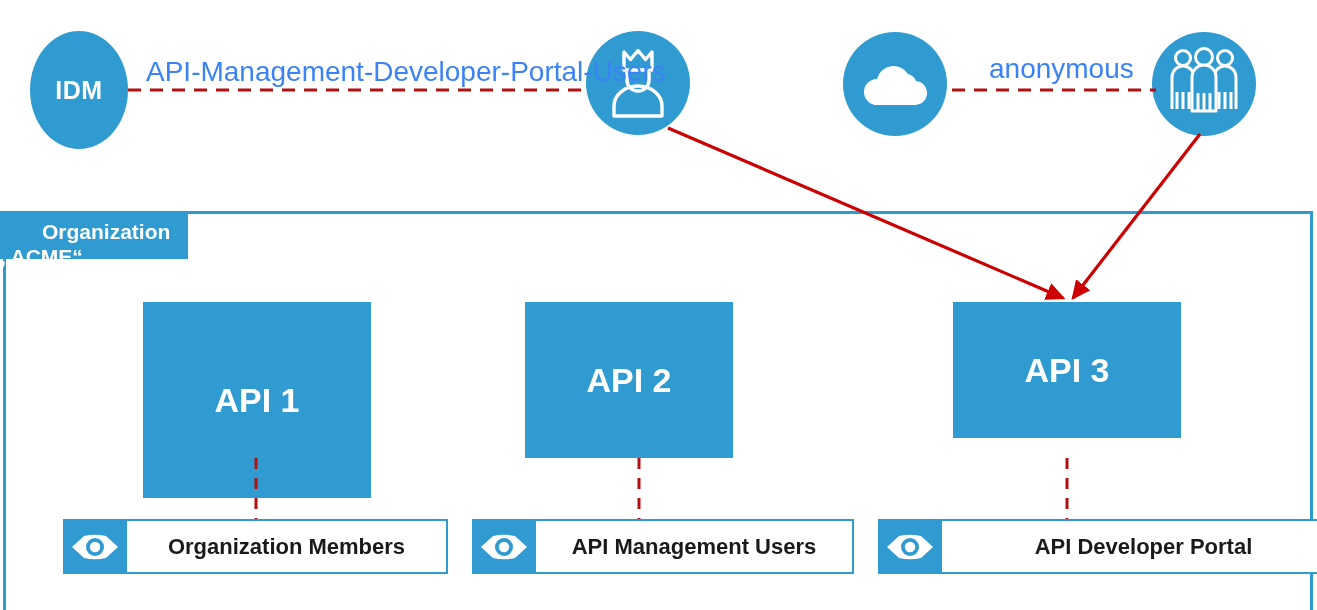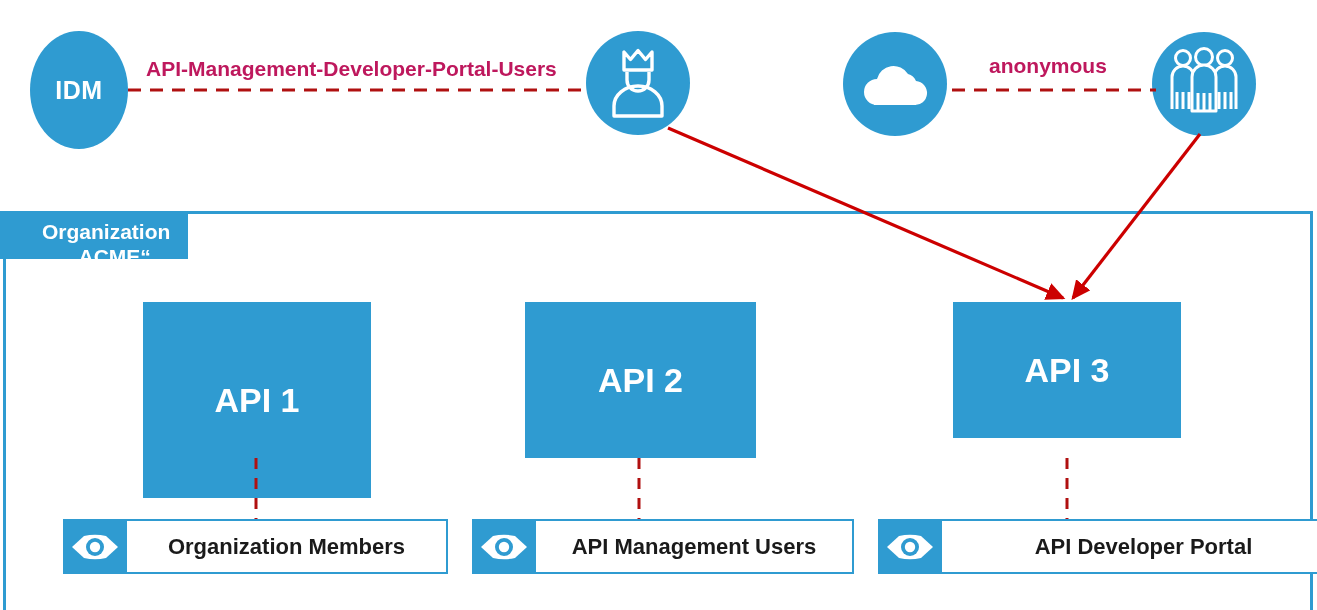--- a/index.html
+++ b/index.html
@@ -32,23 +32,23 @@
     font-weight: bold;
     font-size: 25px;
     letter-spacing: .5px;
     line-height: 1;
     user-select: none;
   }
 
   
   .edge-label {
     position: absolute;
-    color: #be185d;
-    font-weight: bold;
-    font-size: 21px;
+    color: #3b82f6;
+    font-weight: normal;
+    font-size: 28px;
     white-space: nowrap;
     line-height: 1;
   }
 
   
   #org-frame {
     position: absolute;
     border: 3px solid #2f9bd1;
     border-bottom: none;
     box-sizing: border-box;
@@ -59,21 +59,21 @@
     background: #2f9bd1;
     color: #ffffff;
     font-weight: bold;
     font-size: 21px;
     line-height: 25px;
     padding: 8px 0 6px 0;
     box-sizing: border-box;
   }
   #org-tab .org-line { display: block; }
   #org-tab .org-line.l1 { padding-left: 42px; }
-  #org-tab .org-line.l2 { padding-left: 68px; }
+  #org-tab .org-line.l2 { }
 
   
   .api-box {
     position: absolute;
     background: #2f9bd1;
     display: flex;
     align-items: center;
     justify-content: center;
   }
   .api-box-label {
@@ -208,21 +208,21 @@
   </div>
 
   <div class="edge-label" style="left:146px; top:58px;">API-Management-Developer-Portal-Users</div>
 
   <div class="edge-label" style="left:989px; top:55px;">anonymous</div>
 
   <div class="api-box" style="left:143px; top:302px; width:228px; height:196px;">
     <span class="api-box-label">API 1</span>
   </div>
 
-  <div class="api-box" style="left:525px; top:302px; width:231px; height:156px;">
+  <div class="api-box" style="left:525px; top:302px; width:208px; height:156px;">
     <span class="api-box-label">API 2</span>
   </div>
 
   <div class="api-box" style="left:953px; top:302px; width:228px; height:136px;">
     <span class="api-box-label">API 3</span>
   </div>
 
   <div class="vis-chip" style="left:472px; top:519px; width:382px;">
     <div class="vis-icon-sq">
       <svg width="48" height="30" viewBox="0 0 48 30">

